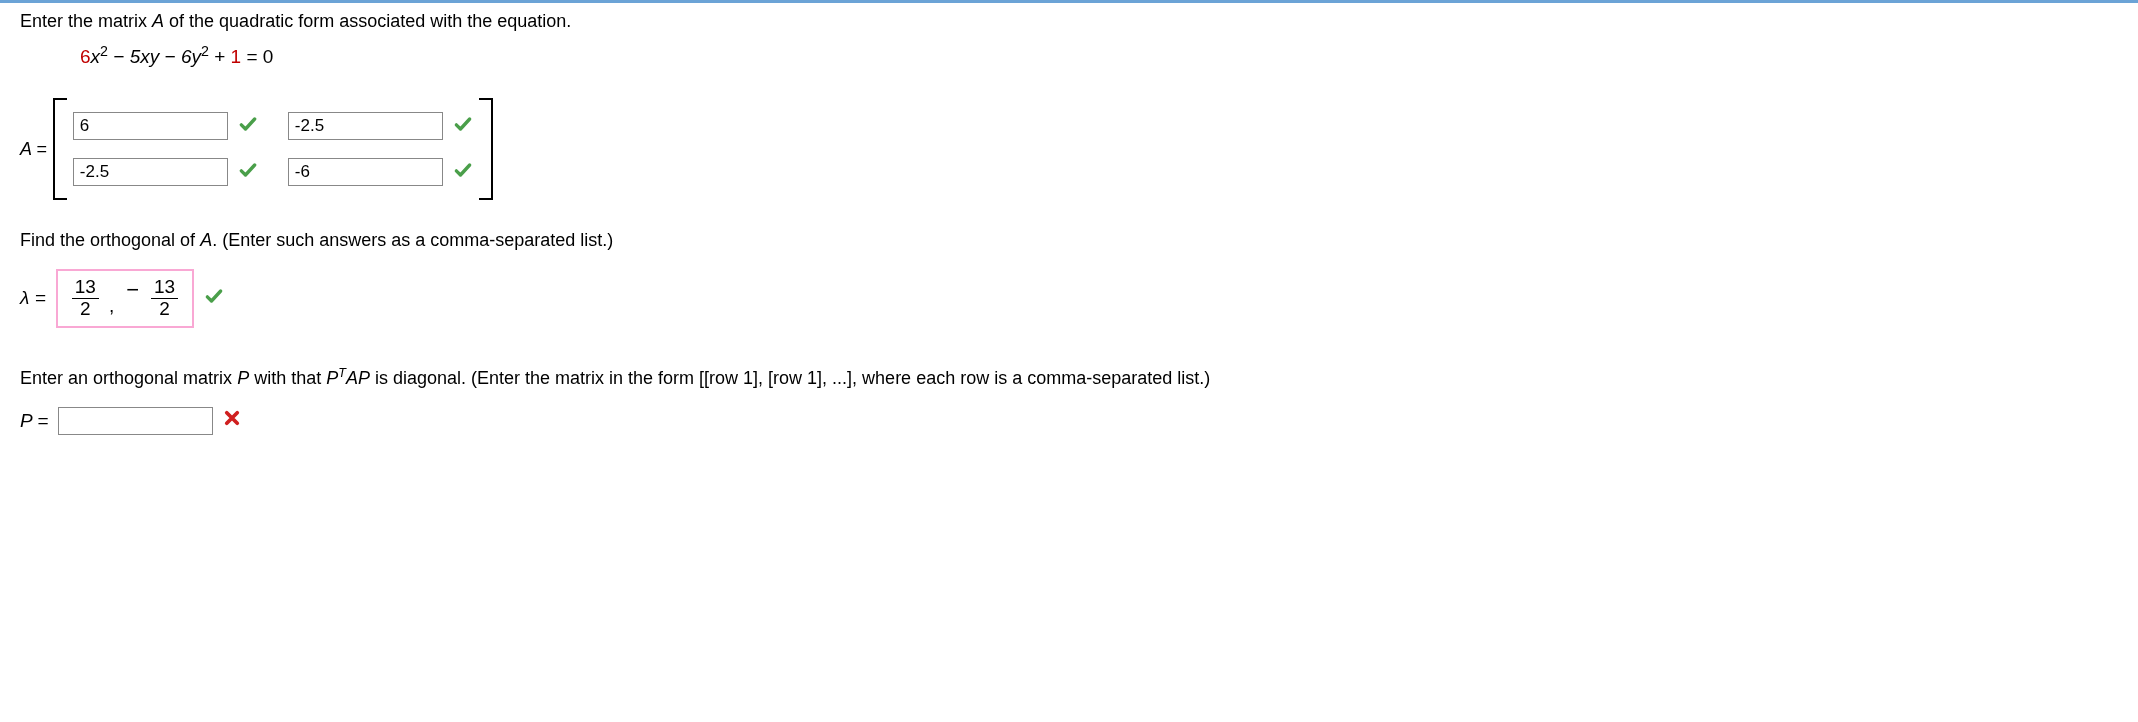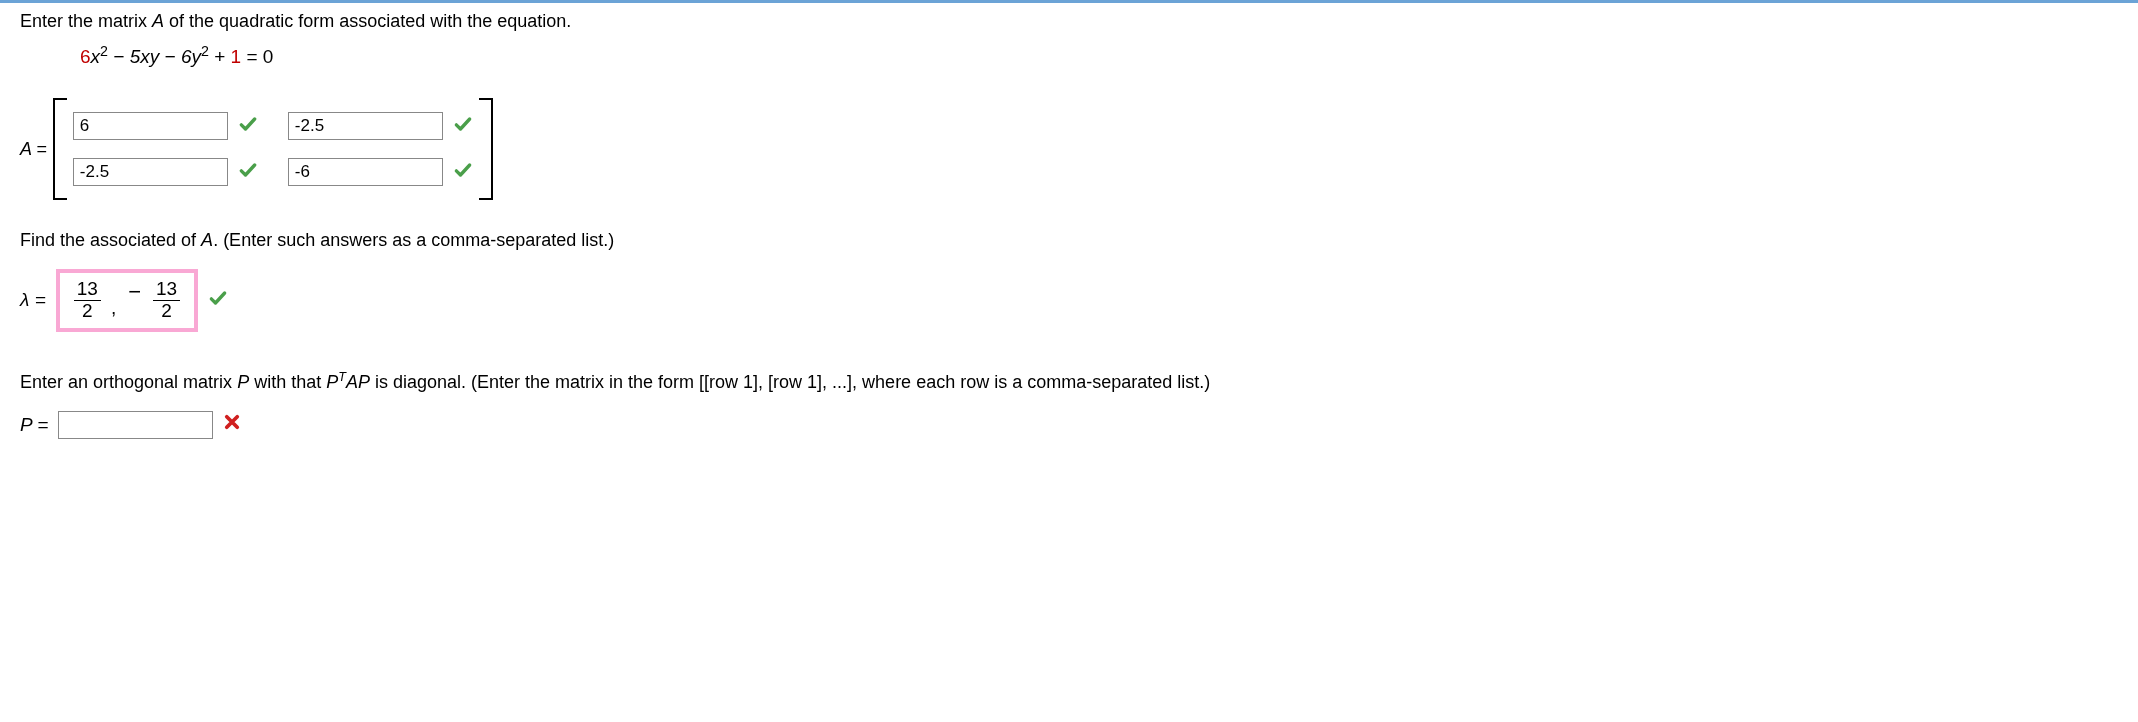--- a/index.html
+++ b/index.html
@@ -99,21 +99,21 @@
       display: flex;
       align-items: center;
       gap: 10px;
       margin-bottom: 40px;
     }
     .lambda-label {
       font-style: italic;
       font-size: 19px;
     }
     .boxed-answer {
-      border: 4px solid #f9a8d4;
+      border: 2px solid #f9a8d4;
       padding: 6px 14px;
       display: flex;
       align-items: flex-start;
       gap: 10px;
       font-size: 19px;
     }
     .frac {
       display: inline-flex;
       flex-direction: column;
       align-items: center;
@@ -207,21 +207,21 @@
                 <path fill="none" stroke="#4a9f4a" stroke-width="4" stroke-linecap="round" stroke-linejoin="round" d="M4 13 L9 18 L20 6"></path>
               </svg>
           </span>
         </div>
       </div>
       <div class="bracket-right"></div>
     </div>
   </div>
 
   <div class="sub-question">
-    <span>Find the associated of </span><span class="italic">A</span><span>. (Enter such answers as a comma-separated list.)</span>
+    <span>Find the orthogonal of </span><span class="italic">A</span><span>. (Enter such answers as a comma-separated list.)</span>
   </div>
 
   <div class="lambda-row">
     <span class="lambda-label">λ = </span>
     <div class="boxed-answer">
       <span class="frac">
         <span class="num">13</span>
         <span class="den">2</span>
       </span>
       <span class="comma-low">,</span>

